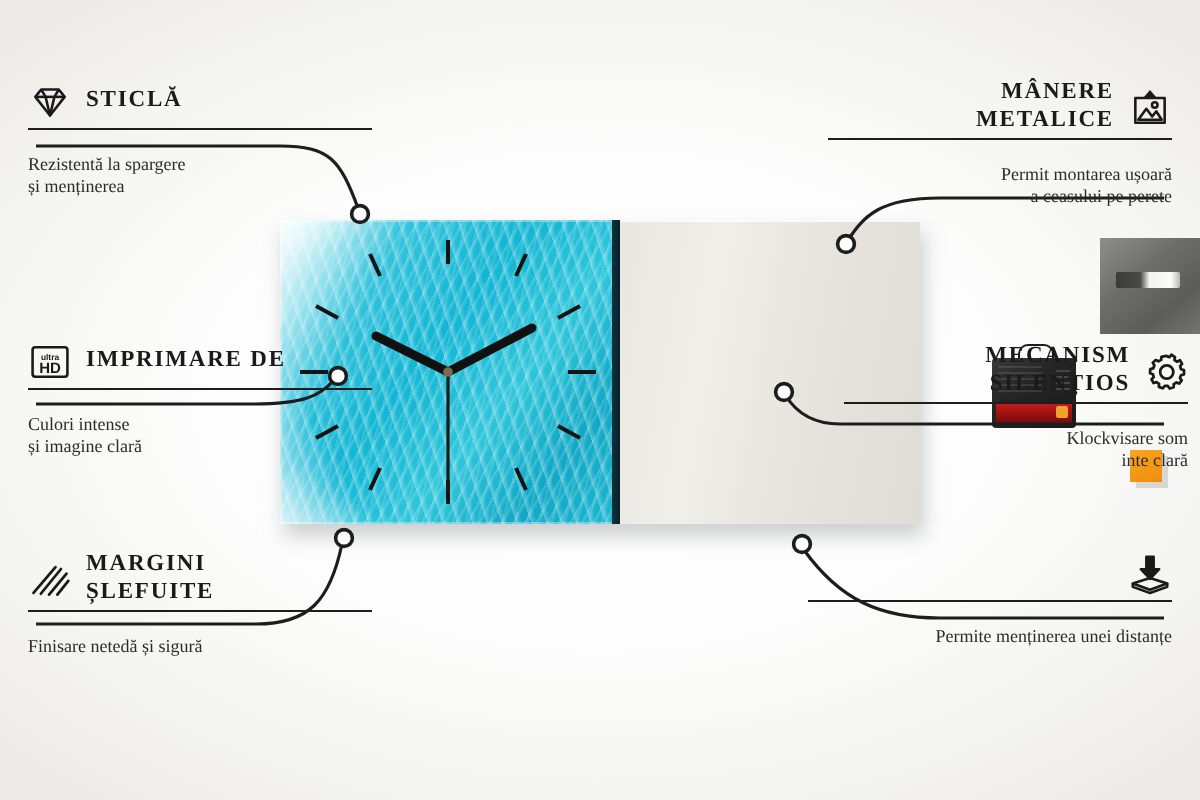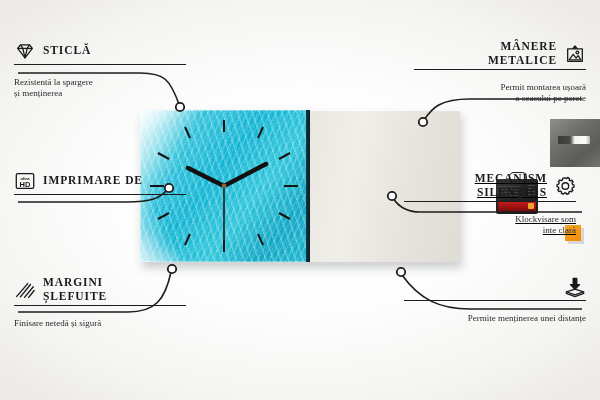--- a/index.html
+++ b/index.html
@@ -326,20 +326,21 @@
       <span class="ico">
         <svg viewBox="0 0 24 24" width="22" height="22">
           <rect x="2.5" y="4" width="19" height="16" rx="1.5" fill="none" stroke="#1a1a1a" stroke-width="1.4"></rect>
           <text x="12" y="11" font-family="Liberation Sans, sans-serif" font-size="4.6" font-weight="bold" fill="#1a1a1a" text-anchor="middle">ultra</text>
           <text x="12" y="18" font-family="Liberation Sans, sans-serif" font-size="8.2" font-weight="bold" fill="#1a1a1a" text-anchor="middle">HD</text>
         </svg>
       </span>
       <span class="title"><span>IMPRIMARE DE</span><br></span>
     </div>
     <div class="rule"></div>
+    <div class="sub"><span>Culori intense</span><br><span>și imagine clară</span></div>
   </div>
 
   <div class="callout right" style="left:414px; top:40px;">
     <div class="head">
       <span class="title"><span>MÂNERE</span><br><span>METALICE</span></span>
       <span class="ico">
         <svg viewBox="0 0 24 24" width="22" height="22" fill="none" stroke="#1a1a1a" stroke-width="1.4" stroke-linejoin="round">
           <path d="M12 2.2 L8.6 6.2 H15.4 Z" fill="#1a1a1a" stroke="none"></path>
           <rect x="4" y="6.5" width="16" height="13.5"></rect>
           <path d="M5.6 18.4 L10 12.4 L13.2 16.6 L15.4 13.8 L18.4 18.4 Z"></path>
@@ -360,21 +361,21 @@
           <line x1="11.5" y1="20" x2="21" y2="8.5"></line>
           <line x1="16" y1="20" x2="22" y2="12.5"></line>
         </svg>
       </span>
       <span class="title"><span>MARGINI</span><br><span>ȘLEFUITE</span></span>
     </div>
     <div class="rule"></div>
     <div class="sub"><span>Finisare netedă și sigură</span></div>
   </div>
 
-  <div class="callout right" style="left:404px; top:172px;text-decoration:underline;">
+  <div class="callout right" style="left:422px; top:172px;">
     <div class="head">
       <span class="title"><span>MECANISM</span><br><span>SILENȚIOS</span></span>
       <span class="ico">
         <svg viewBox="0 0 24 24" width="22" height="22" fill="none" stroke="#1a1a1a" stroke-width="1.5" stroke-linejoin="round">
           <path d="M12 3.2 L13.9 3.9 L14.9 2.6 L16.9 3.9 L16.6 5.5 L18.1 6.4 L19.6 5.6 L20.8 7.6 L19.7 8.8 L20.2 10.5 L21.8 10.9 L21.8 13.3 L20.2 13.7 L19.6 15.3 L20.6 16.6 L19.2 18.3 L17.7 17.7 L16.2 18.6 L16.2 20.3 L14 21 L13 19.6 L11.3 19.6 L10.2 20.9 L8.1 20.1 L8.2 18.5 L6.8 17.5 L5.2 18 L4.1 16 L5.3 14.9 L4.9 13.2 L3.3 12.7 L3.4 10.4 L5 10 L5.7 8.4 L4.8 7 L6.4 5.5 L7.9 6.2 L9.4 5.4 L9.5 3.7 Z"></path>
           <circle cx="12.4" cy="12" r="3.6"></circle>
         </svg>
       </span>
     </div>
     <div class="rule"></div>

